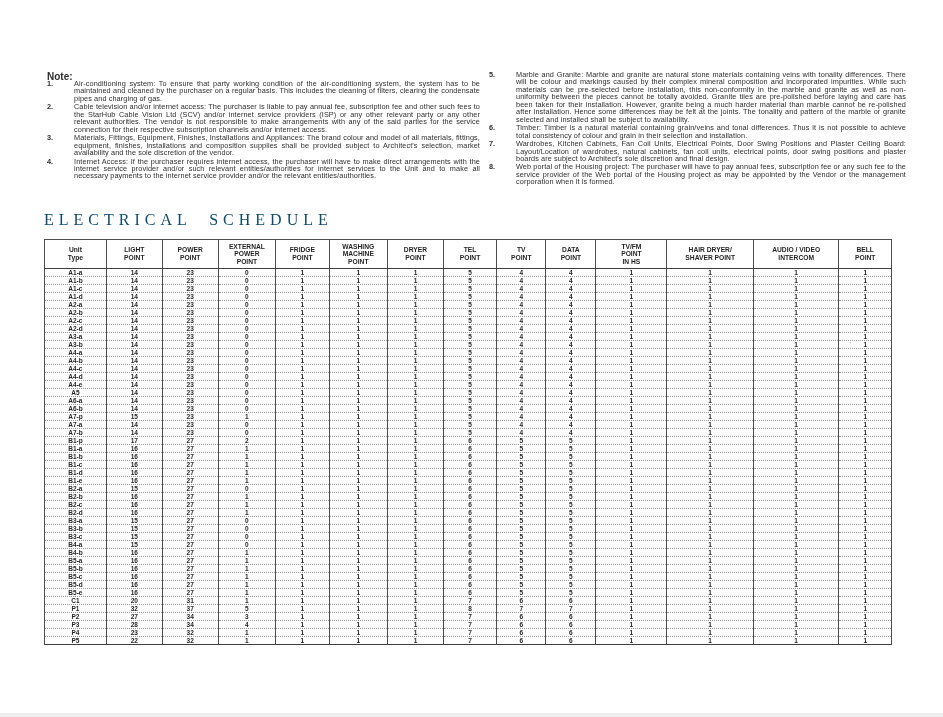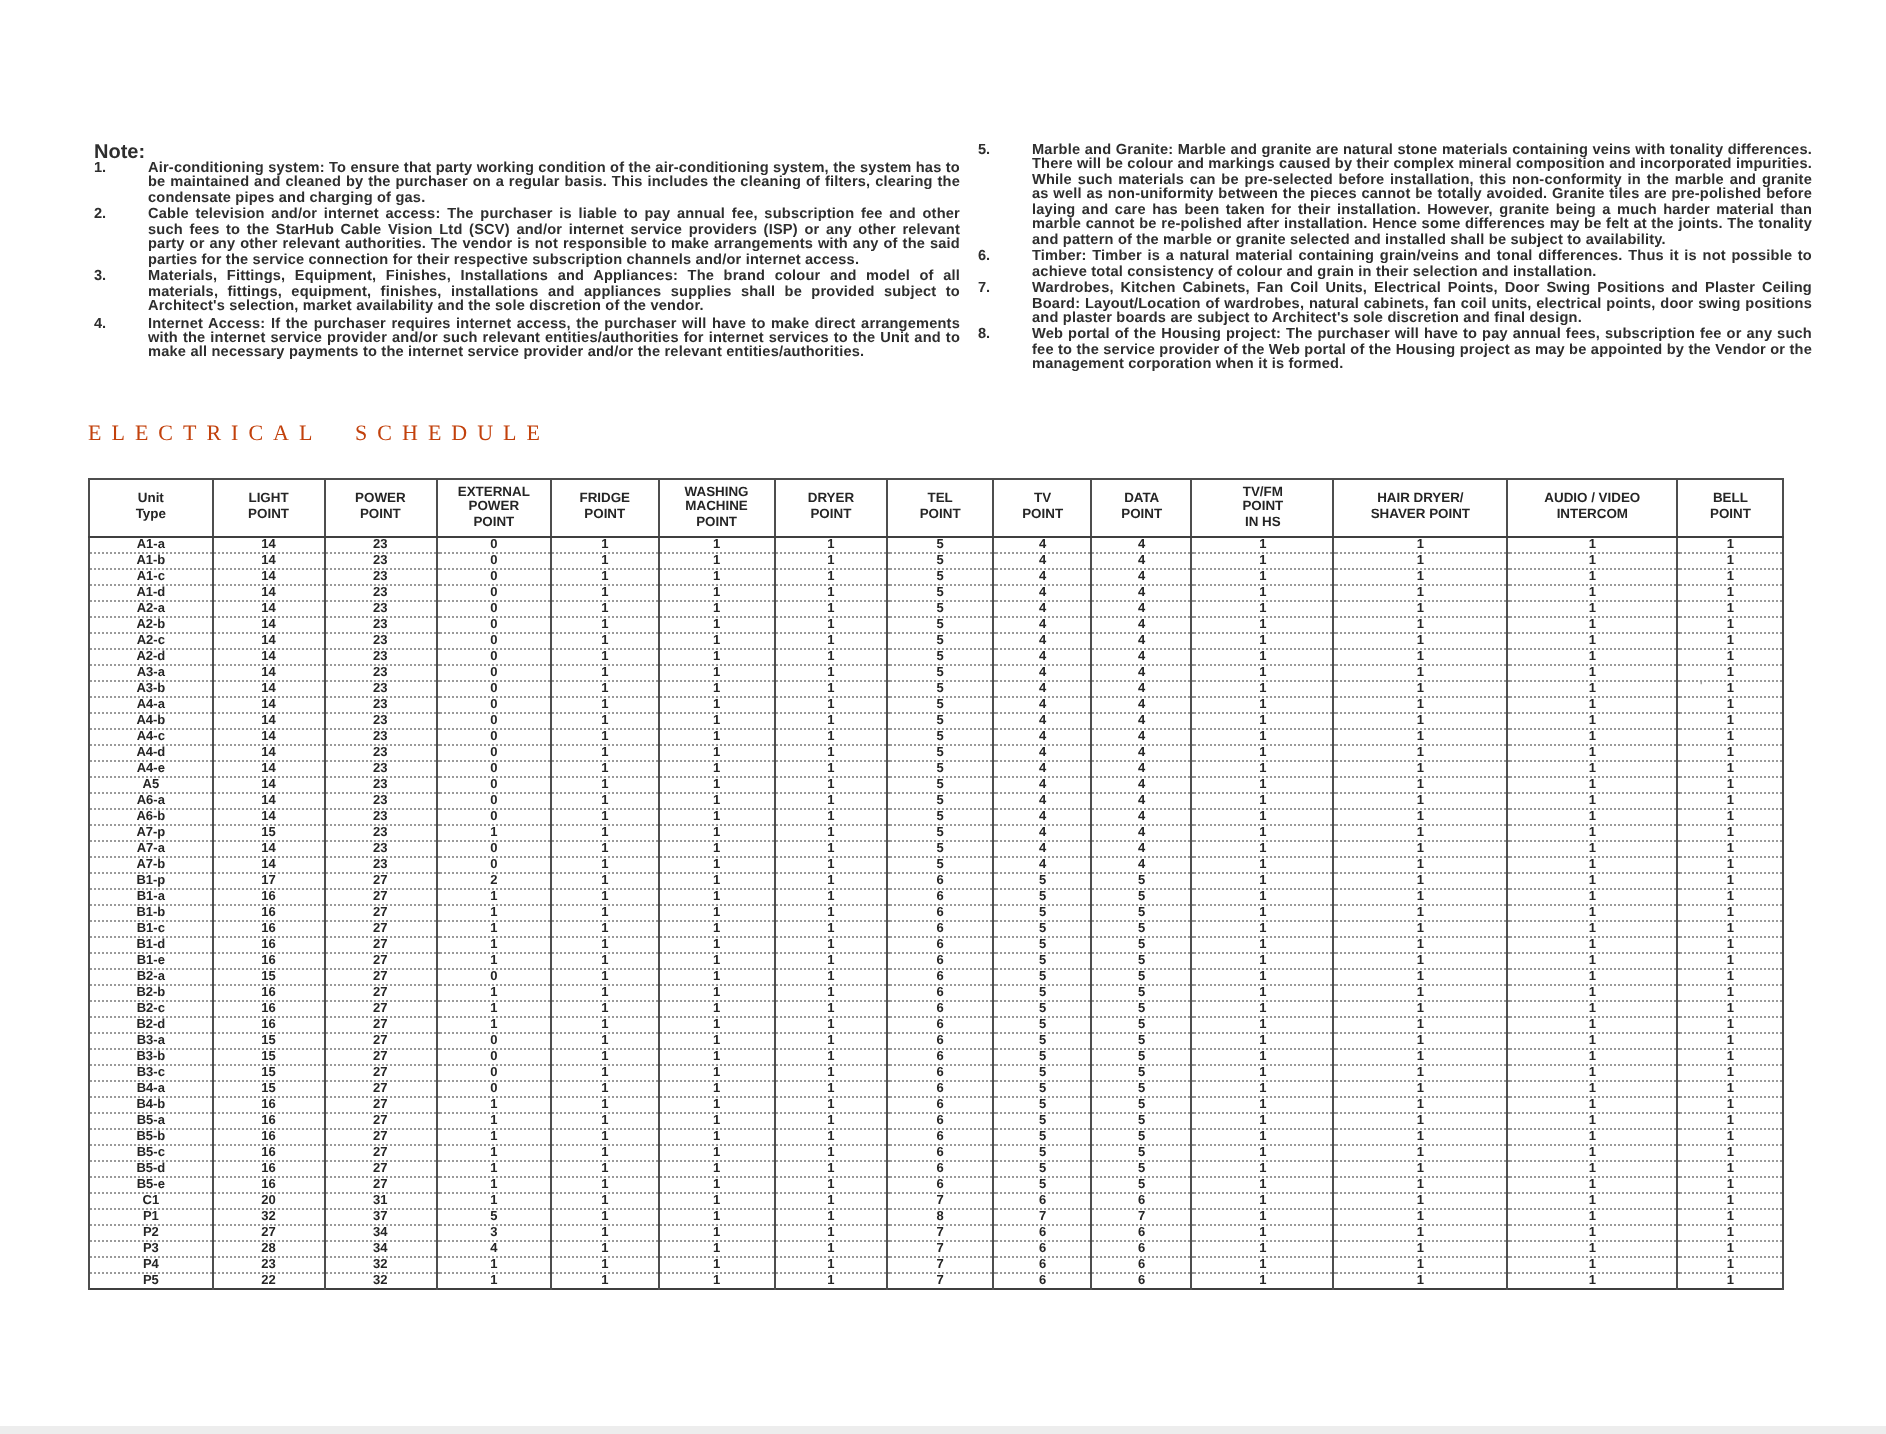--- a/index.html
+++ b/index.html
@@ -11,29 +11,29 @@
   .page-edge-bottom { position:absolute; left:0; bottom:0; width:100%; height:4px; background:#ededed; }
 
   
   .note-label { position:absolute; left:47px; top:71px; font-size:10px; font-weight:bold; }
   .notes-col { position:absolute; top:80px; }
   #notes-left  { left:47px;  width:433px; }
   #notes-right { left:489px; width:417px; top:71px; }
   .note { display:flex; margin-bottom:1px; }
   .note-num { width:27px; flex:none; font-size:7.3px; font-weight:bold; line-height:7.45px; }
   .note-text {
-    flex:1; font-size:7.3px; font-weight:bold; line-height:7.45px;
+    flex:1; font-size:7.3px; font-weight:normal; line-height:7.45px;
     text-align:justify; letter-spacing:0.1px;
   }
 
   
   .title {
     position:absolute; left:44px; top:211px; margin:0;
     font-family:"Liberation Serif", serif; font-weight:400;
-    font-size:11px; letter-spacing:5px; word-spacing:9px; color:#c2410c;
+    font-size:16px; letter-spacing:5px; word-spacing:9px; color:#0c4a6e;
   }
 
   
   .sched {
     position:absolute; left:44px; top:239px; width:848px;
     border-collapse:collapse; table-layout:fixed;
     font-weight:bold; color:#252525;
     border:1.5px solid #3f3f3f;
   }
   .sched thead th {
@@ -60,21 +60,21 @@
       <div class="note">
         <div class="note-num">1.</div>
         <div class="note-text">Air-conditioning system: To ensure that party working condition of the air-conditioning system, the system has to be maintained and cleaned by the purchaser on a regular basis. This includes the cleaning of filters, clearing the condensate pipes and charging of gas.</div>
       </div>
       <div class="note">
         <div class="note-num">2.</div>
         <div class="note-text">Cable television and/or internet access: The purchaser is liable to pay annual fee, subscription fee and other such fees to the StarHub Cable Vision Ltd (SCV) and/or internet service providers (ISP) or any other relevant party or any other relevant authorities. The vendor is not responsible to make arrangements with any of the said parties for the service connection for their respective subscription channels and/or internet access.</div>
       </div>
       <div class="note">
         <div class="note-num">3.</div>
-        <div class="note-text">Materials, Fittings, Equipment, Finishes, Installations and Appliances: The brand colour and model of all materials, fittings, equipment, finishes, installations and appliances supplies shall be provided subject to Architect's selection, market availability and the sole discretion of the vendor.</div>
+        <div class="note-text">Materials, Fittings, Equipment, Finishes, Installations and Appliances: The brand colour and model of all materials, fittings, equipment, finishes, installations and composition supplies shall be provided subject to Architect's selection, market availability and the sole discretion of the vendor.</div>
       </div>
       <div class="note">
         <div class="note-num">4.</div>
         <div class="note-text">Internet Access: If the purchaser requires internet access, the purchaser will have to make direct arrangements with the internet service provider and/or such relevant entities/authorities for internet services to the Unit and to make all necessary payments to the internet service provider and/or the relevant entities/authorities.</div>
       </div>
     </div>
   <div class="notes-col" id="notes-right">
       <div class="note">
         <div class="note-num">5.</div>
         <div class="note-text">Marble and Granite: Marble and granite are natural stone materials containing veins with tonality differences. There will be colour and markings caused by their complex mineral composition and incorporated impurities. While such materials can be pre-selected before installation, this non-conformity in the marble and granite as well as non-uniformity between the pieces cannot be totally avoided. Granite tiles are pre-polished before laying and care has been taken for their installation. However, granite being a much harder material than marble cannot be re-polished after installation. Hence some differences may be felt at the joints. The tonality and pattern of the marble or granite selected and installed shall be subject to availability.</div>

